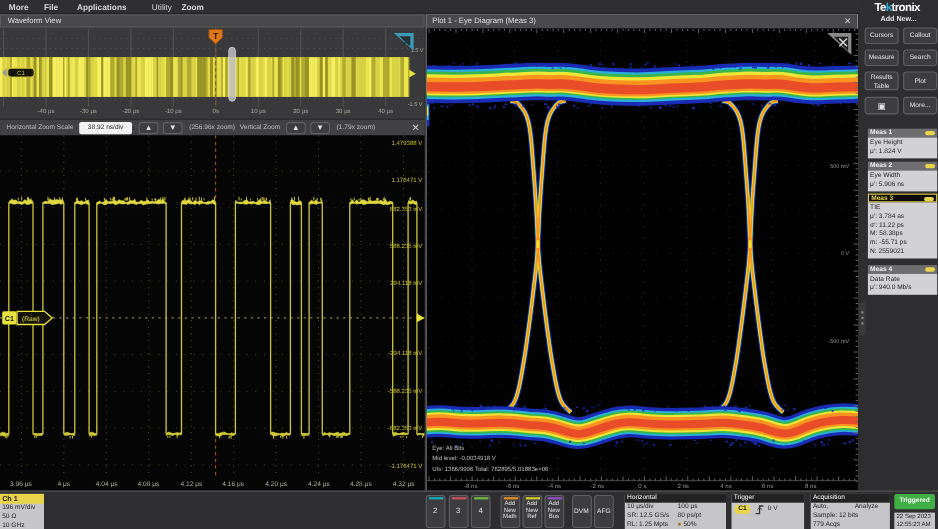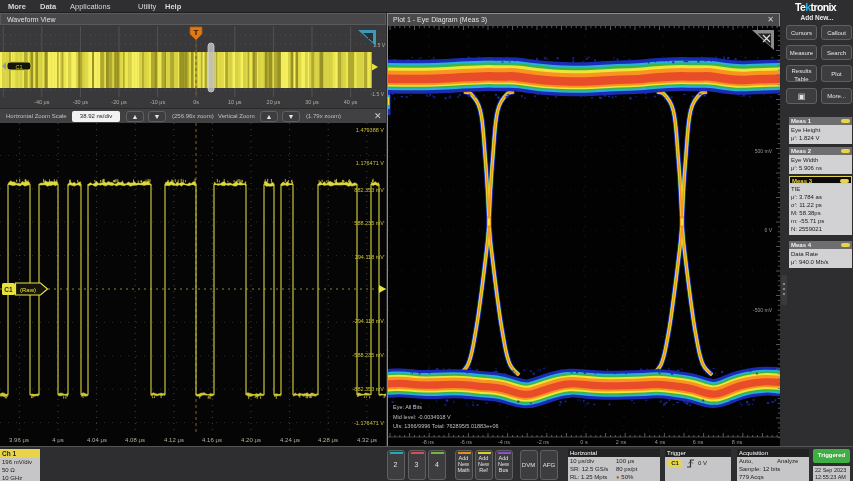--- a/index.html
+++ b/index.html
@@ -1,24 +1,24 @@
 <!DOCTYPE html>
 <html><head><meta charset="utf-8"><style>
 *{margin:0;padding:0;box-sizing:border-box}
 html,body{width:853px;height:481px;background:#2c2c2e;font-family:"Liberation Sans",sans-serif;overflow:hidden;position:relative}
 svg{font-family:"Liberation Sans",sans-serif}
 .abs{position:absolute}
 .btn{background:#3d3d3f;border:1px solid #606062;border-radius:3px;color:#e4e4e4;text-align:center}
 </style></head><body>
 <div class="abs" style="left:0;top:0;width:853px;height:13px;background:#2f2f31;border-bottom:1px solid #1e1e1e">
 <span class="abs" style="left:8px;top:2px;font-size:7.5px;color:#d8d8d8;font-weight:bold">More</span>
-<span class="abs" style="left:40px;top:2px;font-size:7.5px;color:#d8d8d8;font-weight:bold">Data</span>
-<span class="abs" style="left:70px;top:2px;font-size:7.5px;color:#d8d8d8;font-weight:normal">Applications</span>
+<span class="abs" style="left:40px;top:2px;font-size:7.5px;color:#d8d8d8;font-weight:bold">File</span>
+<span class="abs" style="left:70px;top:2px;font-size:7.5px;color:#d8d8d8;font-weight:bold">Applications</span>
 <span class="abs" style="left:138px;top:2px;font-size:7.5px;color:#d8d8d8;font-weight:normal">Utility</span>
-<span class="abs" style="left:165px;top:2px;font-size:7.5px;color:#d8d8d8;font-weight:bold">Help</span>
+<span class="abs" style="left:165px;top:2px;font-size:7.5px;color:#d8d8d8;font-weight:bold">Zoom</span>
 </div>
 <div class="abs" style="left:0;top:13px;width:386px;height:433px;background:#39393b">
   <div class="abs" style="left:0;top:0;width:386px;height:12px;background:#48484a;border:1px solid #5a5a5c">
     <span class="abs" style="left:6px;top:1.5px;font-size:7px;color:#e0e0e0">Waveform View</span>
   </div>
   <svg width="386" height="84" viewBox="0 0 386 84" style="position:absolute;left:0;top:13px">
 <line x1="3.2" y1="0" x2="3.2" y2="71" stroke="#525254" stroke-width="1"></line>
 <line x1="41.8" y1="0" x2="41.8" y2="71" stroke="#525254" stroke-width="1"></line>
 <line x1="80.4" y1="0" x2="80.4" y2="71" stroke="#525254" stroke-width="1"></line>
 <line x1="119.0" y1="0" x2="119.0" y2="71" stroke="#525254" stroke-width="1"></line>

